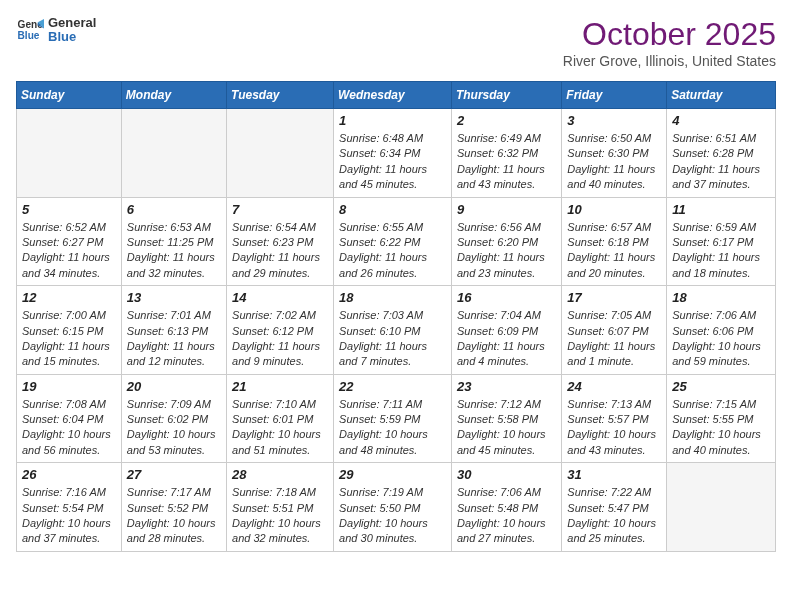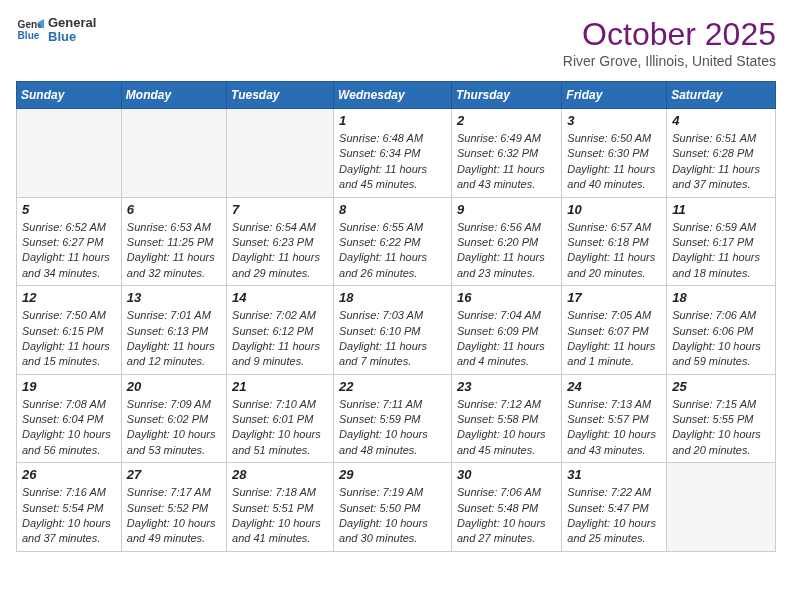--- a/index.html
+++ b/index.html
@@ -201,21 +201,21 @@
           <span>Sunrise: 6:59 AM</span><br>
           <span>Sunset: 6:17 PM</span><br>
           <span>Daylight: 11 hours and 18 minutes.</span>
         </div>
       </td>
       </tr>
       <tr>
         <td>
         <div class="day-num">12</div>
         <div class="day-info">
-          <span>Sunrise: 7:50 AM</span><br>
+          <span>Sunrise: 7:00 AM</span><br>
           <span>Sunset: 6:15 PM</span><br>
           <span>Daylight: 11 hours and 15 minutes.</span>
         </div>
       </td>
         <td>
         <div class="day-num">13</div>
         <div class="day-info">
           <span>Sunrise: 7:01 AM</span><br>
           <span>Sunset: 6:13 PM</span><br>
           <span>Daylight: 11 hours and 12 minutes.</span>
@@ -309,47 +309,47 @@
           <span>Sunrise: 7:13 AM</span><br>
           <span>Sunset: 5:57 PM</span><br>
           <span>Daylight: 10 hours and 43 minutes.</span>
         </div>
       </td>
         <td>
         <div class="day-num">25</div>
         <div class="day-info">
           <span>Sunrise: 7:15 AM</span><br>
           <span>Sunset: 5:55 PM</span><br>
-          <span>Daylight: 10 hours and 20 minutes.</span>
+          <span>Daylight: 10 hours and 40 minutes.</span>
         </div>
       </td>
       </tr>
       <tr>
         <td>
         <div class="day-num">26</div>
         <div class="day-info">
           <span>Sunrise: 7:16 AM</span><br>
           <span>Sunset: 5:54 PM</span><br>
           <span>Daylight: 10 hours and 37 minutes.</span>
         </div>
       </td>
         <td>
         <div class="day-num">27</div>
         <div class="day-info">
           <span>Sunrise: 7:17 AM</span><br>
           <span>Sunset: 5:52 PM</span><br>
-          <span>Daylight: 10 hours and 49 minutes.</span>
+          <span>Daylight: 10 hours and 28 minutes.</span>
         </div>
       </td>
         <td>
         <div class="day-num">28</div>
         <div class="day-info">
           <span>Sunrise: 7:18 AM</span><br>
           <span>Sunset: 5:51 PM</span><br>
-          <span>Daylight: 10 hours and 41 minutes.</span>
+          <span>Daylight: 10 hours and 32 minutes.</span>
         </div>
       </td>
         <td>
         <div class="day-num">29</div>
         <div class="day-info">
           <span>Sunrise: 7:19 AM</span><br>
           <span>Sunset: 5:50 PM</span><br>
           <span>Daylight: 10 hours and 30 minutes.</span>
         </div>
       </td>

